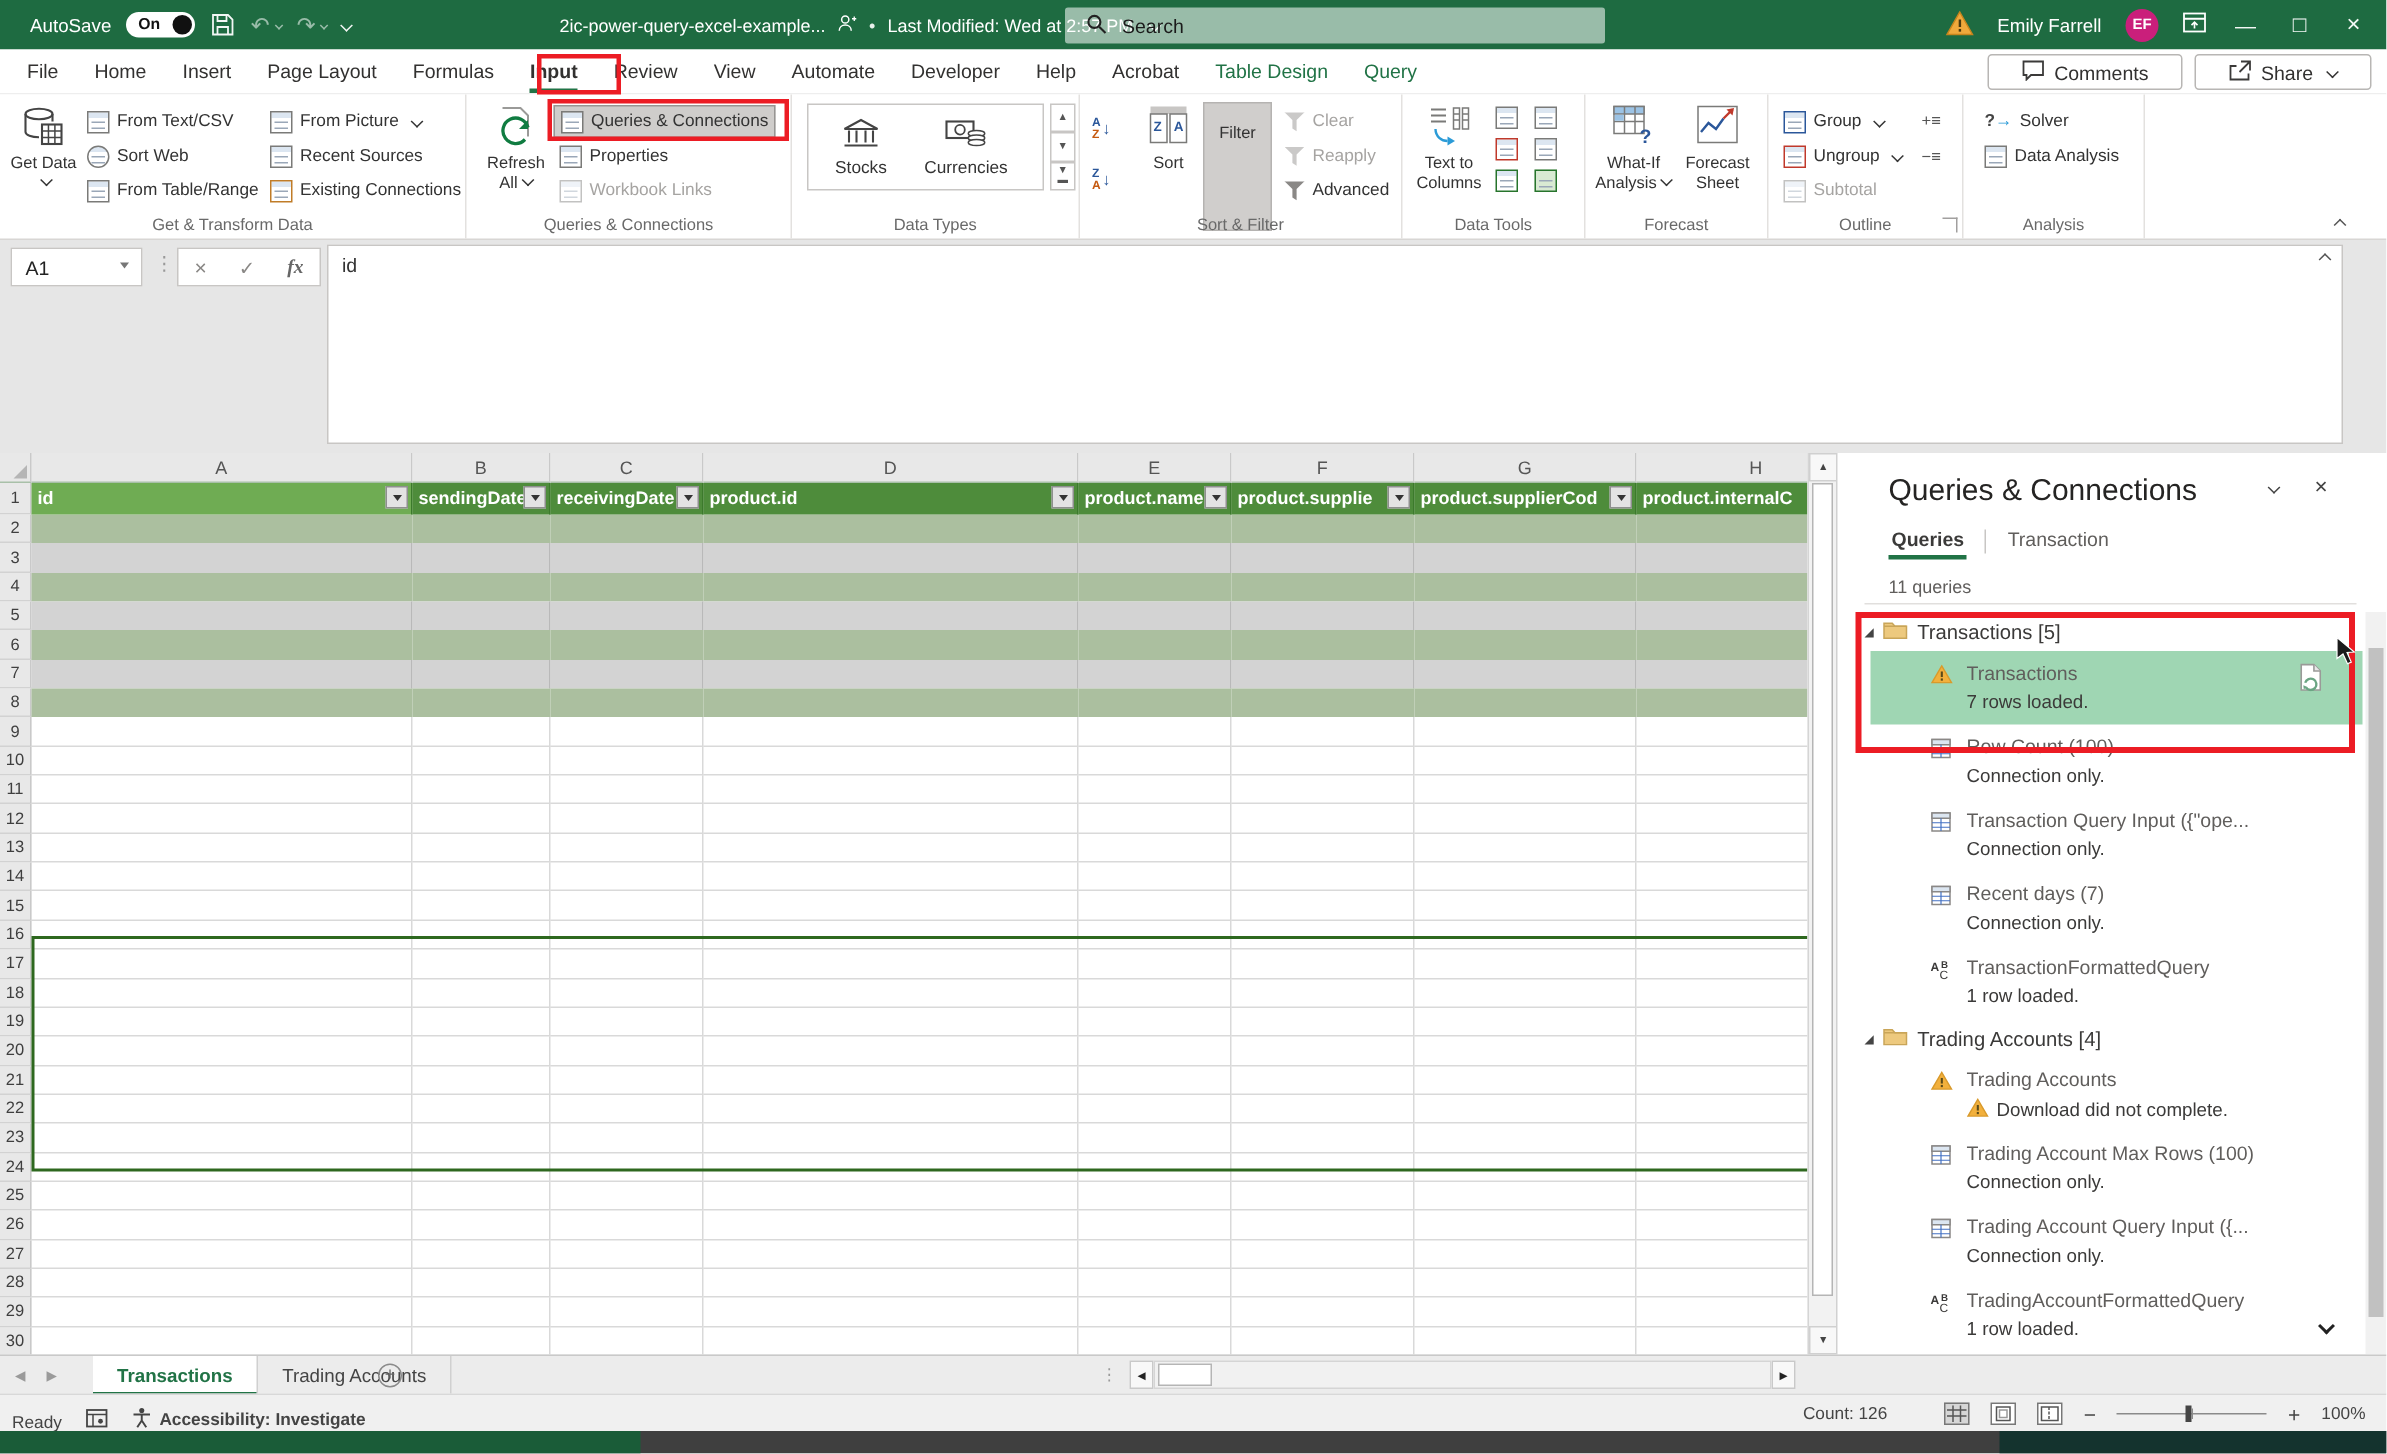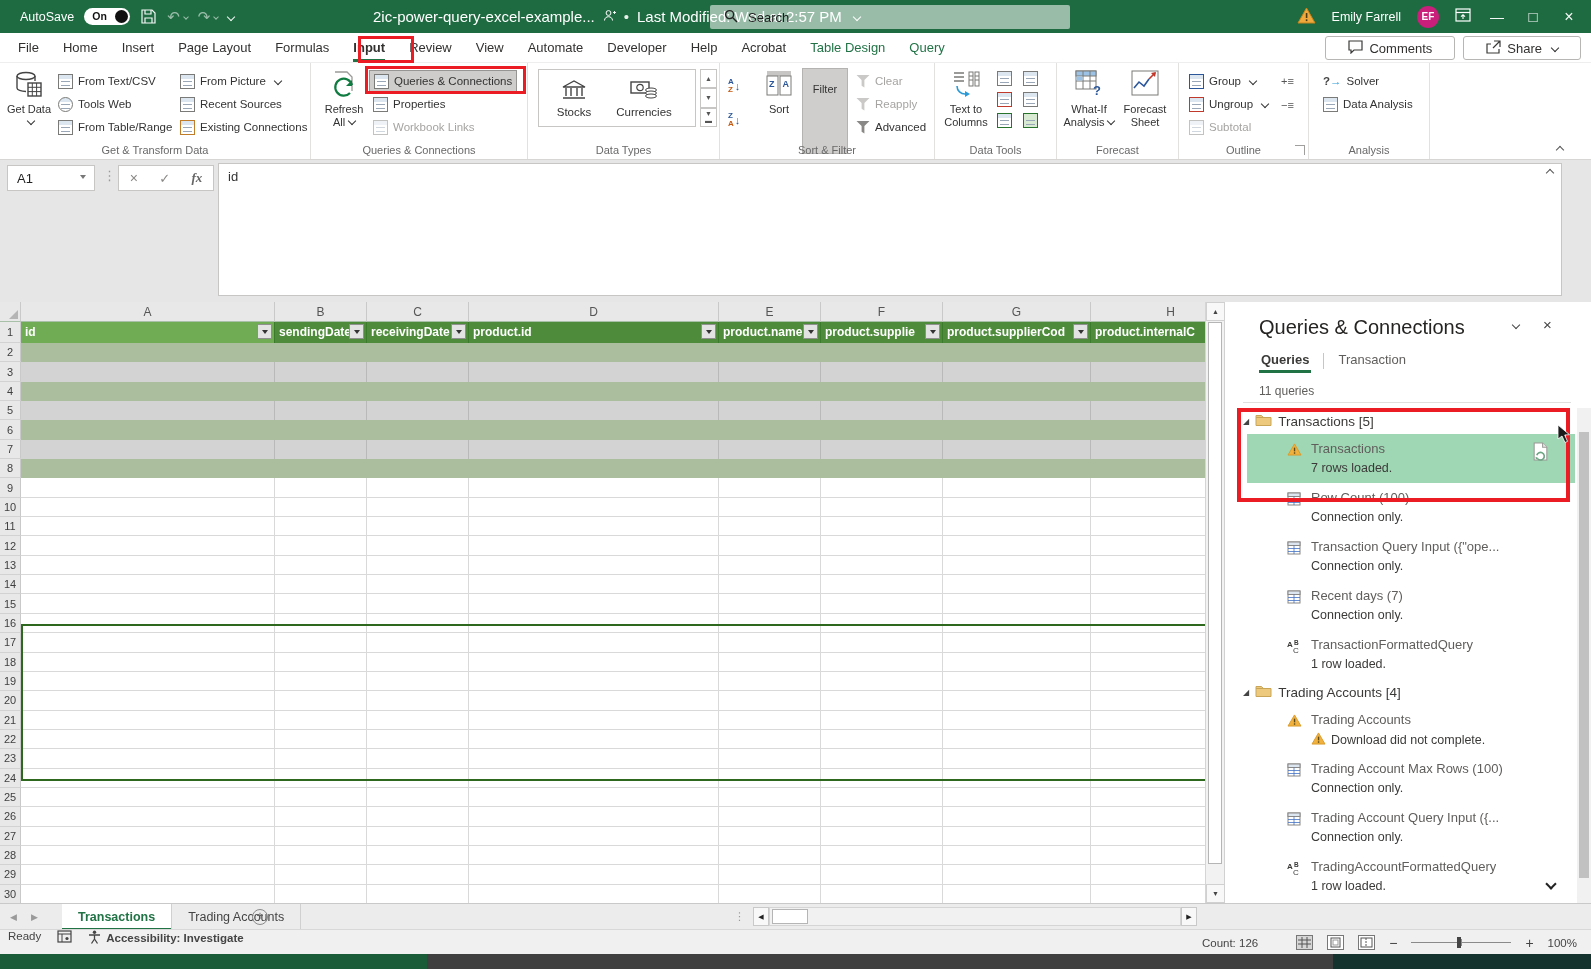--- a/index.html
+++ b/index.html
@@ -12,21 +12,21 @@
   .tri-dn { width:0;height:0;border:3.5px solid transparent;border-top:4.5px solid #333;display:inline-block;}
 
   
   .titlebar { position:absolute; left:0; top:0; width:1591px; height:33px; background:var(--titlebar-green,#1E6B41); color:#fff; }
   .tb-left { position:absolute; left:20px; top:0; height:33px; display:flex; align-items:center; gap:10px; font-size:12.5px;}
   .autosave-toggle { width:46px; height:17px; background:#fff; border-radius:9px; position:relative; display:inline-block;}
   .autosave-toggle .on-label { position:absolute; left:8px; top:2px; font-size:10.5px; color:#111; font-weight:bold;}
   .autosave-toggle .knob { position:absolute; right:2px; top:2px; width:13px; height:13px; border-radius:50%; background:#111;}
   .qat-ic { opacity:.95; display:inline-flex; align-items:center; }
   .qat-ic.dim { opacity:.55; }
-  .tb-title { position:absolute; left:373px; top:0; height:33px; display:flex; align-items:center; gap:8px; font-size:15px; white-space:nowrap;}
+  .tb-title { position:absolute; left:373px; top:0; height:33px; display:flex; align-items:center; gap:8px; font-size:12px; white-space:nowrap;}
   .tb-search { position:absolute; left:710px; top:5px; width:360px; height:24px; background:rgba(255,255,255,.55); border-radius:2px; display:flex; align-items:center; color:#1b1b1b; font-size:13px;}
   .tb-search .mag { margin:0 10px 0 14px; }
   .tb-right { position:absolute; right:12px; top:0; height:33px; display:flex; align-items:center; gap:16px; font-size:12.5px;justify-content:space-between;}
   .avatar { width:22px;height:22px;border-radius:50%;background:var(--avatar-pink,#CA1F7B);color:#fff;font-size:10px;font-weight:bold;display:flex;align-items:center;justify-content:center;}
   .winbtn { font-size:14px; color:#fff; opacity:.95; width:20px; text-align:center;}
 
   
   .tabrow { position:absolute; left:0; top:33px; width:1591px; height:30px; background:#fff; display:flex; align-items:stretch; padding-left:6px; border-bottom:1px solid #eee;}
   .rtab { padding:0 12px; display:flex; align-items:center; font-size:13px; color:#323130; position:relative; white-space:nowrap;}
   .rtab.active { font-weight:bold; }
@@ -130,21 +130,21 @@
   .stab.active::after { content:""; position:absolute; left:0; right:0; bottom:0; height:2.5px; background:var(--accent,#217346);}
   .addsheet { position:absolute; left:252px; top:5px; width:16px; height:16px; border:1px solid #8a8a8a; border-radius:50%; color:#666; font-size:12px; line-height:13px; text-align:center;}
   .hscroll { position:absolute; left:734px; top:3px; height:19px; display:flex; align-items:center;}
   .hscroll .grip { color:#9a9a9a; font-size:11px; margin-right:8px;}
   .hscroll .hbtn { width:16px; height:19px; background:#f8f8f8; border:1px solid #c9c9c9; font-size:7px; color:#222; display:flex; align-items:center; justify-content:center;}
   .hscroll .track { width:412px; height:19px; background:#f1f1f1; border:1px solid #d5d5d5; position:relative;}
   .hscroll .thumb { position:absolute; left:2px; top:1px; width:36px; height:15px; background:#fff; border:1px solid #b5b5b5;}
 
   
   .statusbar { position:absolute; left:0; top:929px; width:1591px; height:25px; background:#f0f0f0; border-top:1px solid #d8d8d8; font-size:11.5px; color:#444;}
-  .sb-left { position:absolute; left:8px; top:0; height:25px; display:flex; align-items:flex-start; gap:16px;}
+  .sb-left { position:absolute; left:8px; top:0; height:25px; display:flex; align-items:flex-end; gap:16px;}
   .sb-right { position:absolute; right:14px; top:0; height:25px; display:flex; align-items:center; gap:14px;}
   .viewic { width:17px; height:15px; border:1px solid #777; background:#fff; position:relative;}
   .viewic.active { background:#d6d6d6; }
   .zoomtrack { width:100px; height:1px; background:#8a8a8a; position:relative;}
   .zoomtrack .zthumb { position:absolute; left:46px; top:-5px; width:4px; height:11px; background:#444;}
   .zoomtrack::after { content:""; position:absolute; left:50%; top:-3px; width:1px; height:7px; background:#8a8a8a;}
 
   
   .bottomstrip { position:absolute; left:0; top:954px; width:1591px; height:15px; background:#3f3f3f;}
   .bottomstrip .seg1 { position:absolute; left:0; top:0; width:427px; height:15px; background:#1a5c38;}
@@ -269,21 +269,21 @@
       </span>
       <span>Get Data</span><span class="chev"></span>
     </div>
     <div class="rcol" style="left:54px">
       <div class="rsmall">
           <span class="gi"></span>
           <span>From Text/CSV</span>
         </div>
       <div class="rsmall">
           <span class="gi" style="border-radius:50%"></span>
-          <span>Tools Web</span>
+          <span>Sort Web</span>
         </div>
       <div class="rsmall">
           <span class="gi"></span>
           <span>From Table/Range</span>
         </div>
     </div>
     <div class="rcol" style="left:176px">
       <div class="rsmall">
           <span class="gi"></span>
           <span>From Picture</span>

